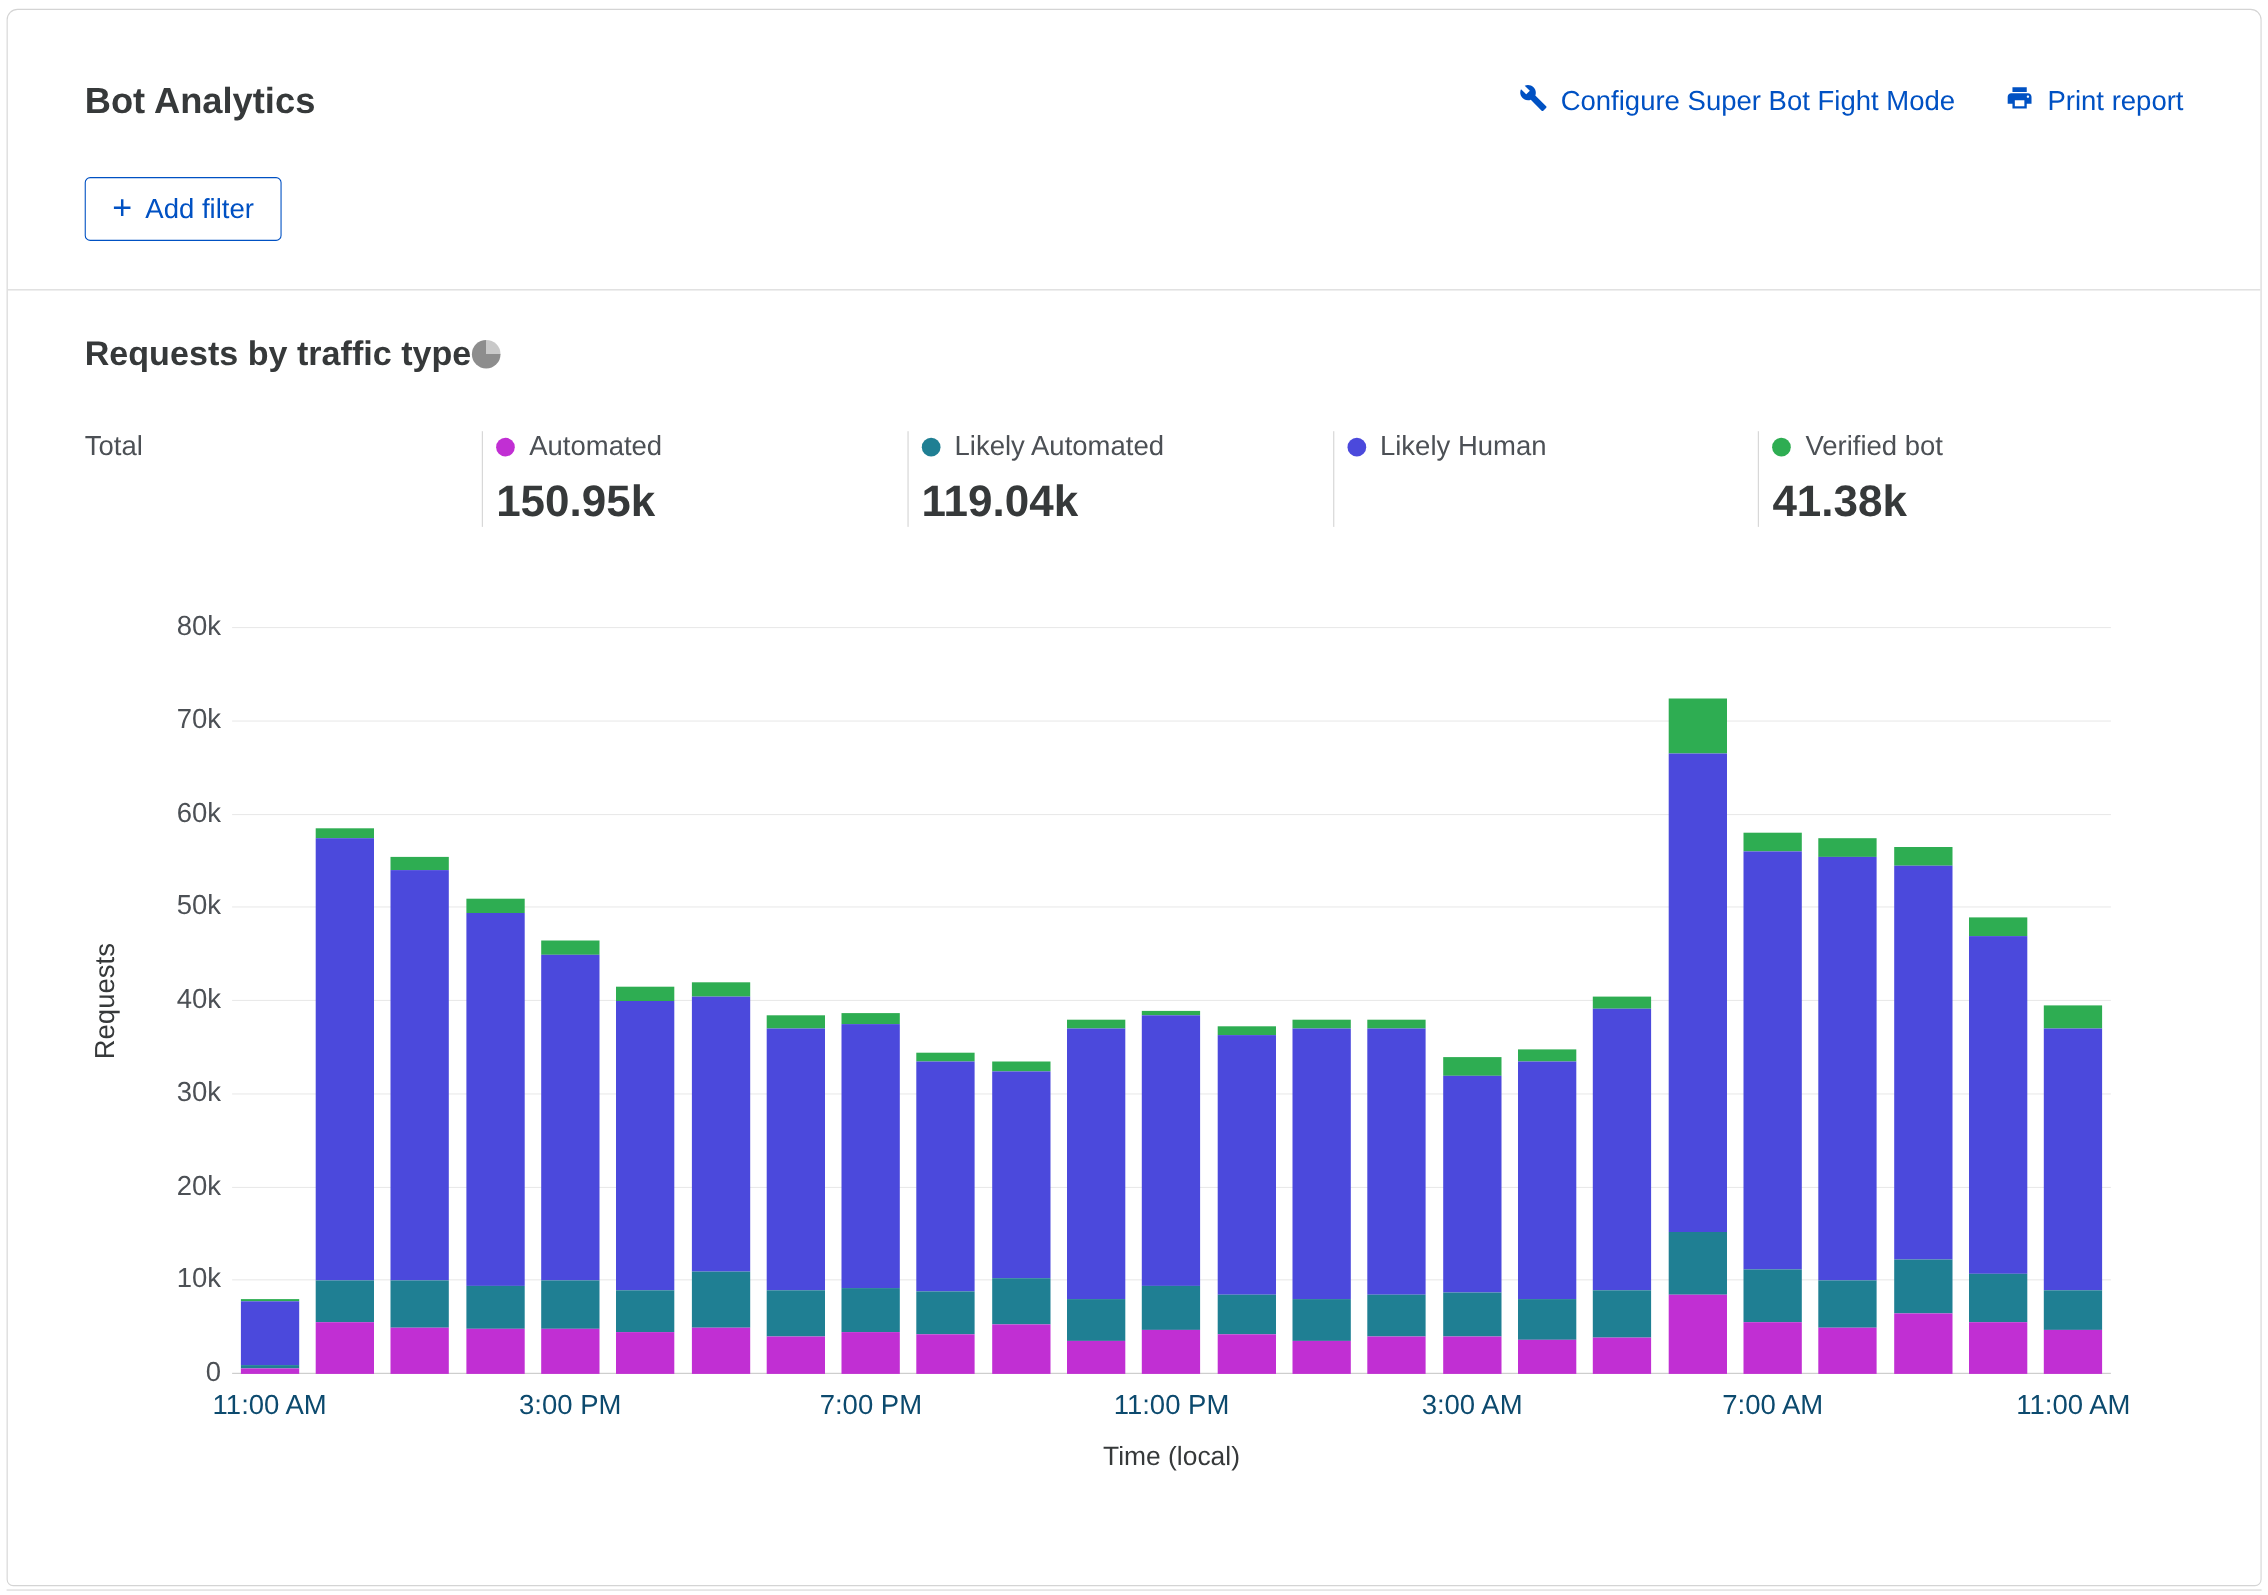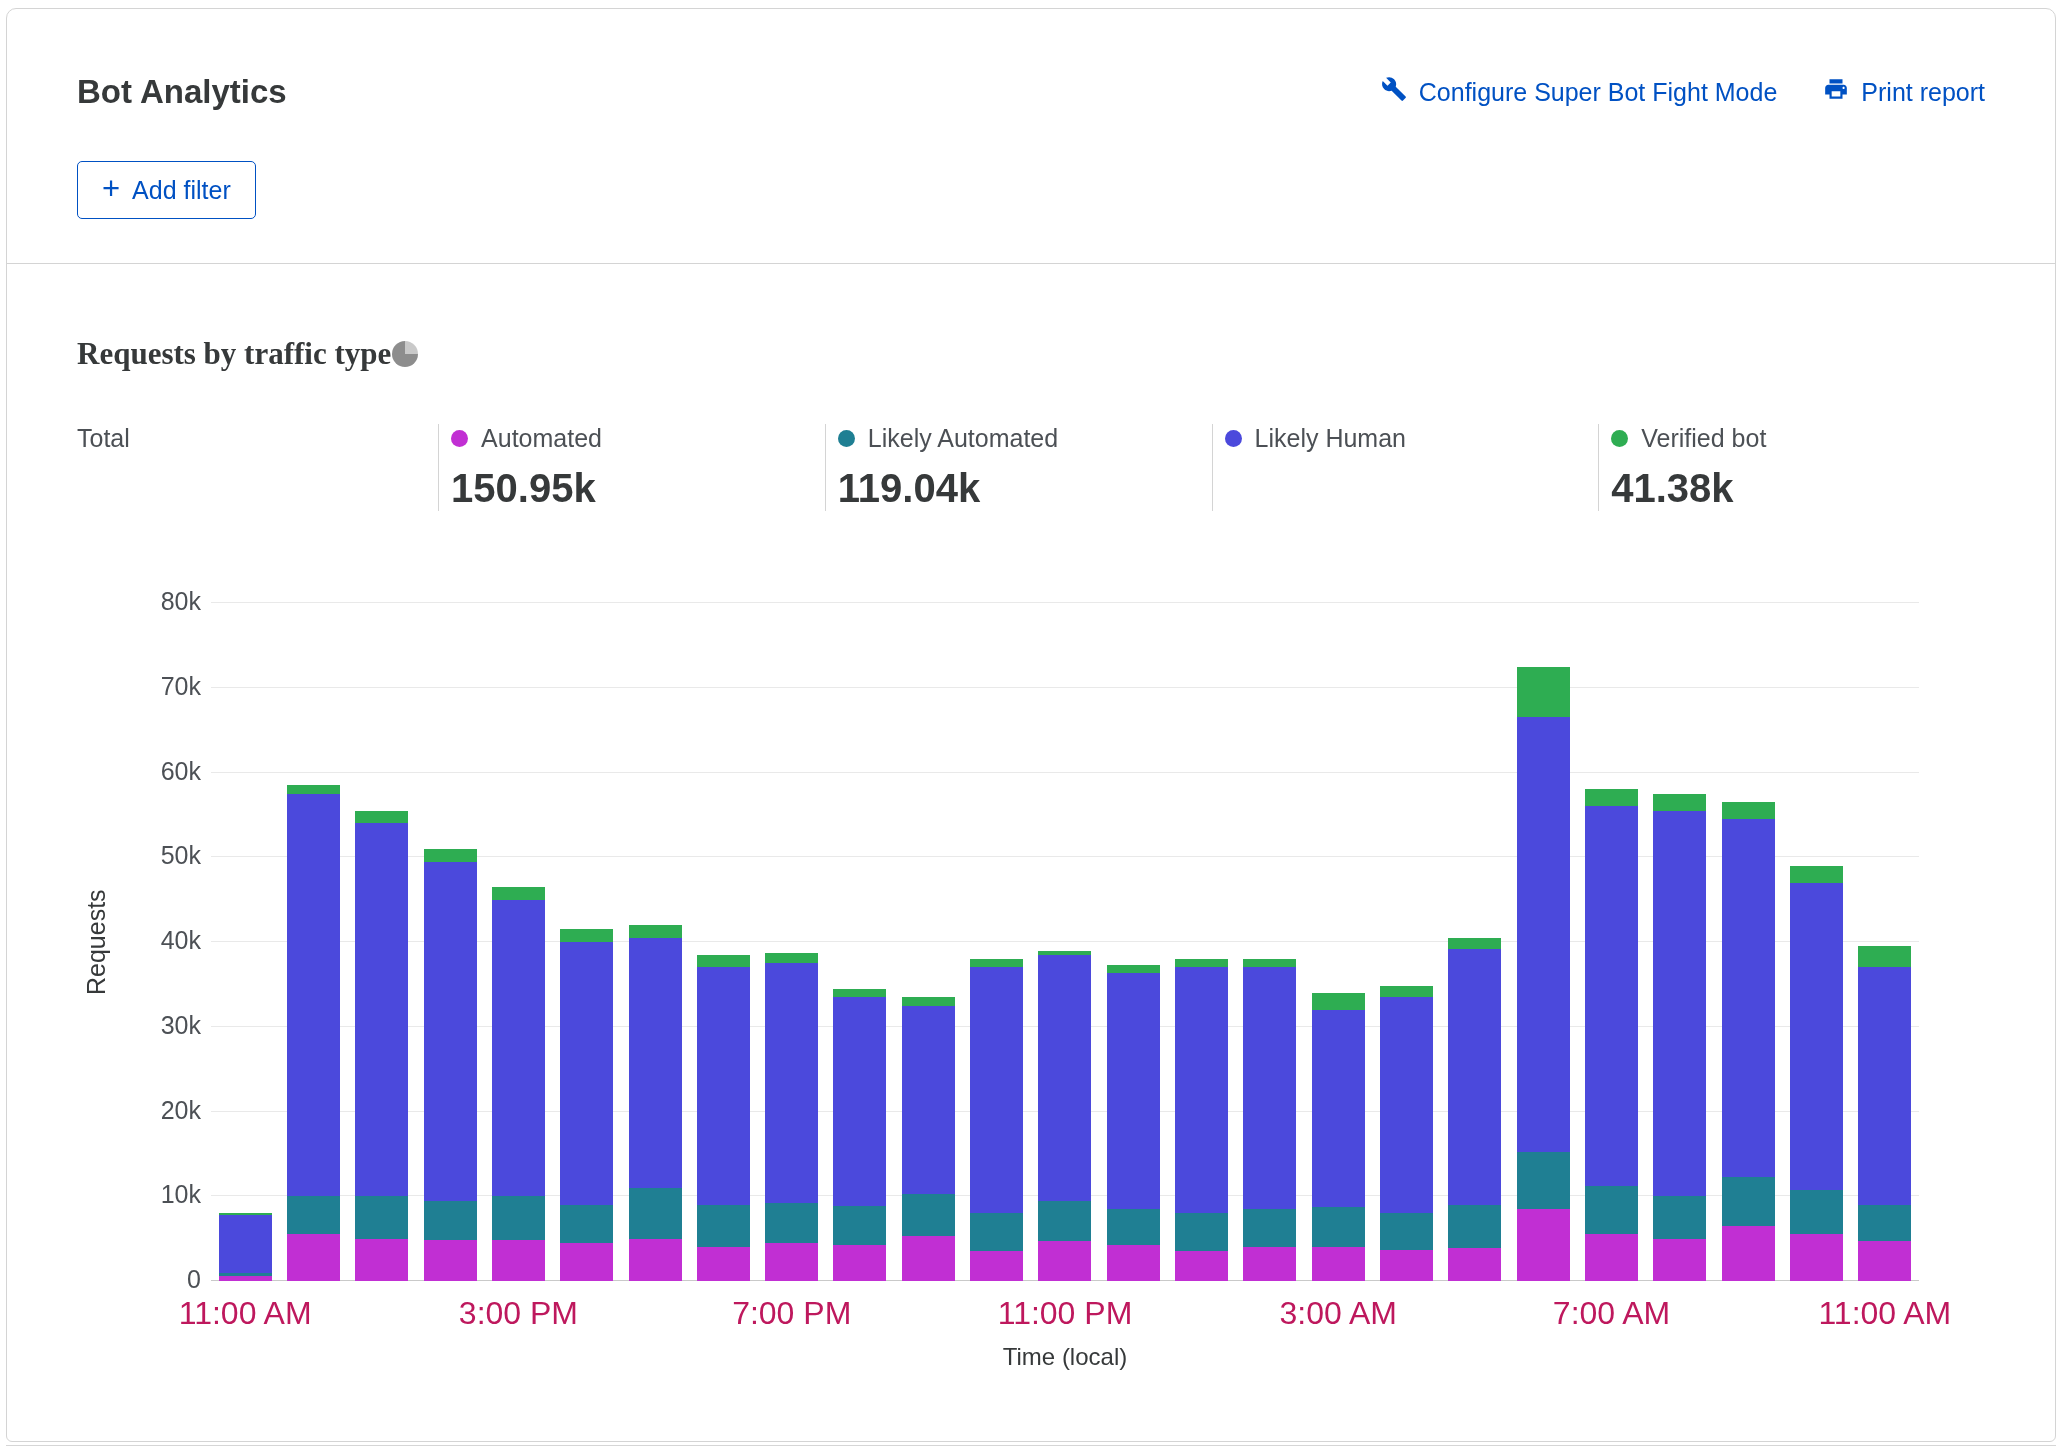--- a/index.html
+++ b/index.html
@@ -40,21 +40,21 @@
   .range-select {
     width: 308px; height: 62px;
     border: 1px solid #9a9a9a; border-radius: 6px;
     background:#fff; display:flex; align-items:center; justify-content:space-between;
     padding: 0 20px 0 20px; font-size: 25px; color:#36393a; cursor:pointer;
   }
   .range-select svg { width: 20px; height: 12px; fill:#3c3f42; }
 
   
   .section { padding: 0 70px; }
-  .section-head { margin-top: 72px; display:flex; align-items:center; gap: 1px; font-family: Liberation Serif, serif; }
+  .section-head { margin-top: 40px; display:flex; align-items:center; gap: 1px; }
   .section-title { font-size: 31px; font-weight: 700; color:#36393a; }
   .pie-icon { width: 26px; height: 26px; border-radius: 50%;
     background: conic-gradient(#c9c9c9 0deg 88deg, #8d8d8d 88deg 360deg); }
 
   
   .stats { margin-top: 52px; display:flex; }
   .stat { width: 396px; }
   .stat:first-child { width: 370px; }
   .stat + .stat { border-left: 1px solid #d4d4d4; padding-left: 12px; }
   .stat-label-row { display:flex; align-items:center; gap: 13px; font-size: 25px; color:#4c5055; }
@@ -74,21 +74,21 @@
   .plot-col { flex: 1; margin-right: 66px; }
   .plot { position: relative; height: 678px; }
   .gridline { position:absolute; left:0; right:0; height:1px; background:#e9e9e9; }
   .gridline.axis { background:#c9c9c9; }
   .bars { position:absolute; left:0; right:0; top:0; bottom:0; display:flex; align-items:flex-end; }
   .slot { flex:1; height:100%; display:flex; justify-content:center; align-items:flex-end; }
   .bar { width: 53px; display:flex; flex-direction:column-reverse; }
   .seg { width: 100%; }
   .x-labels { position:relative; height: 32px; margin-top: 14px; }
   .xtick { position:absolute; transform: translateX(-50%); white-space:nowrap;
-    font-size: 32px; color:#be185d; }
+    font-size: 25px; color:#0c4a6e; }
   .x-axis-title { text-align:center; margin-top: 16px; font-size: 24px; color:#36393a; }
 </style>
 </head>
 <body>
 
 <div class="card">
 
   <div class="card-header">
     <div class="hrow1">
       <div class="page-title">Bot Analytics</div>

